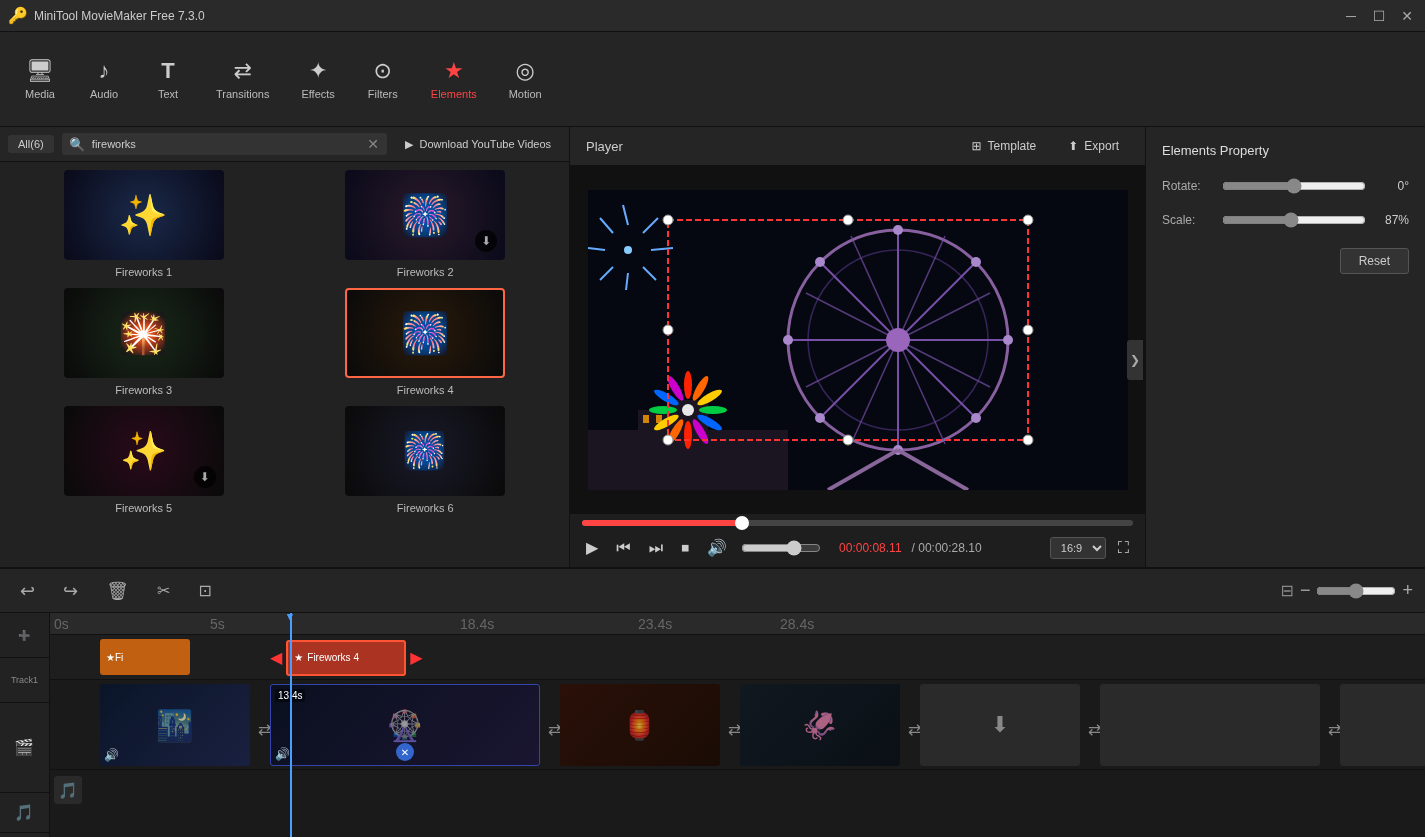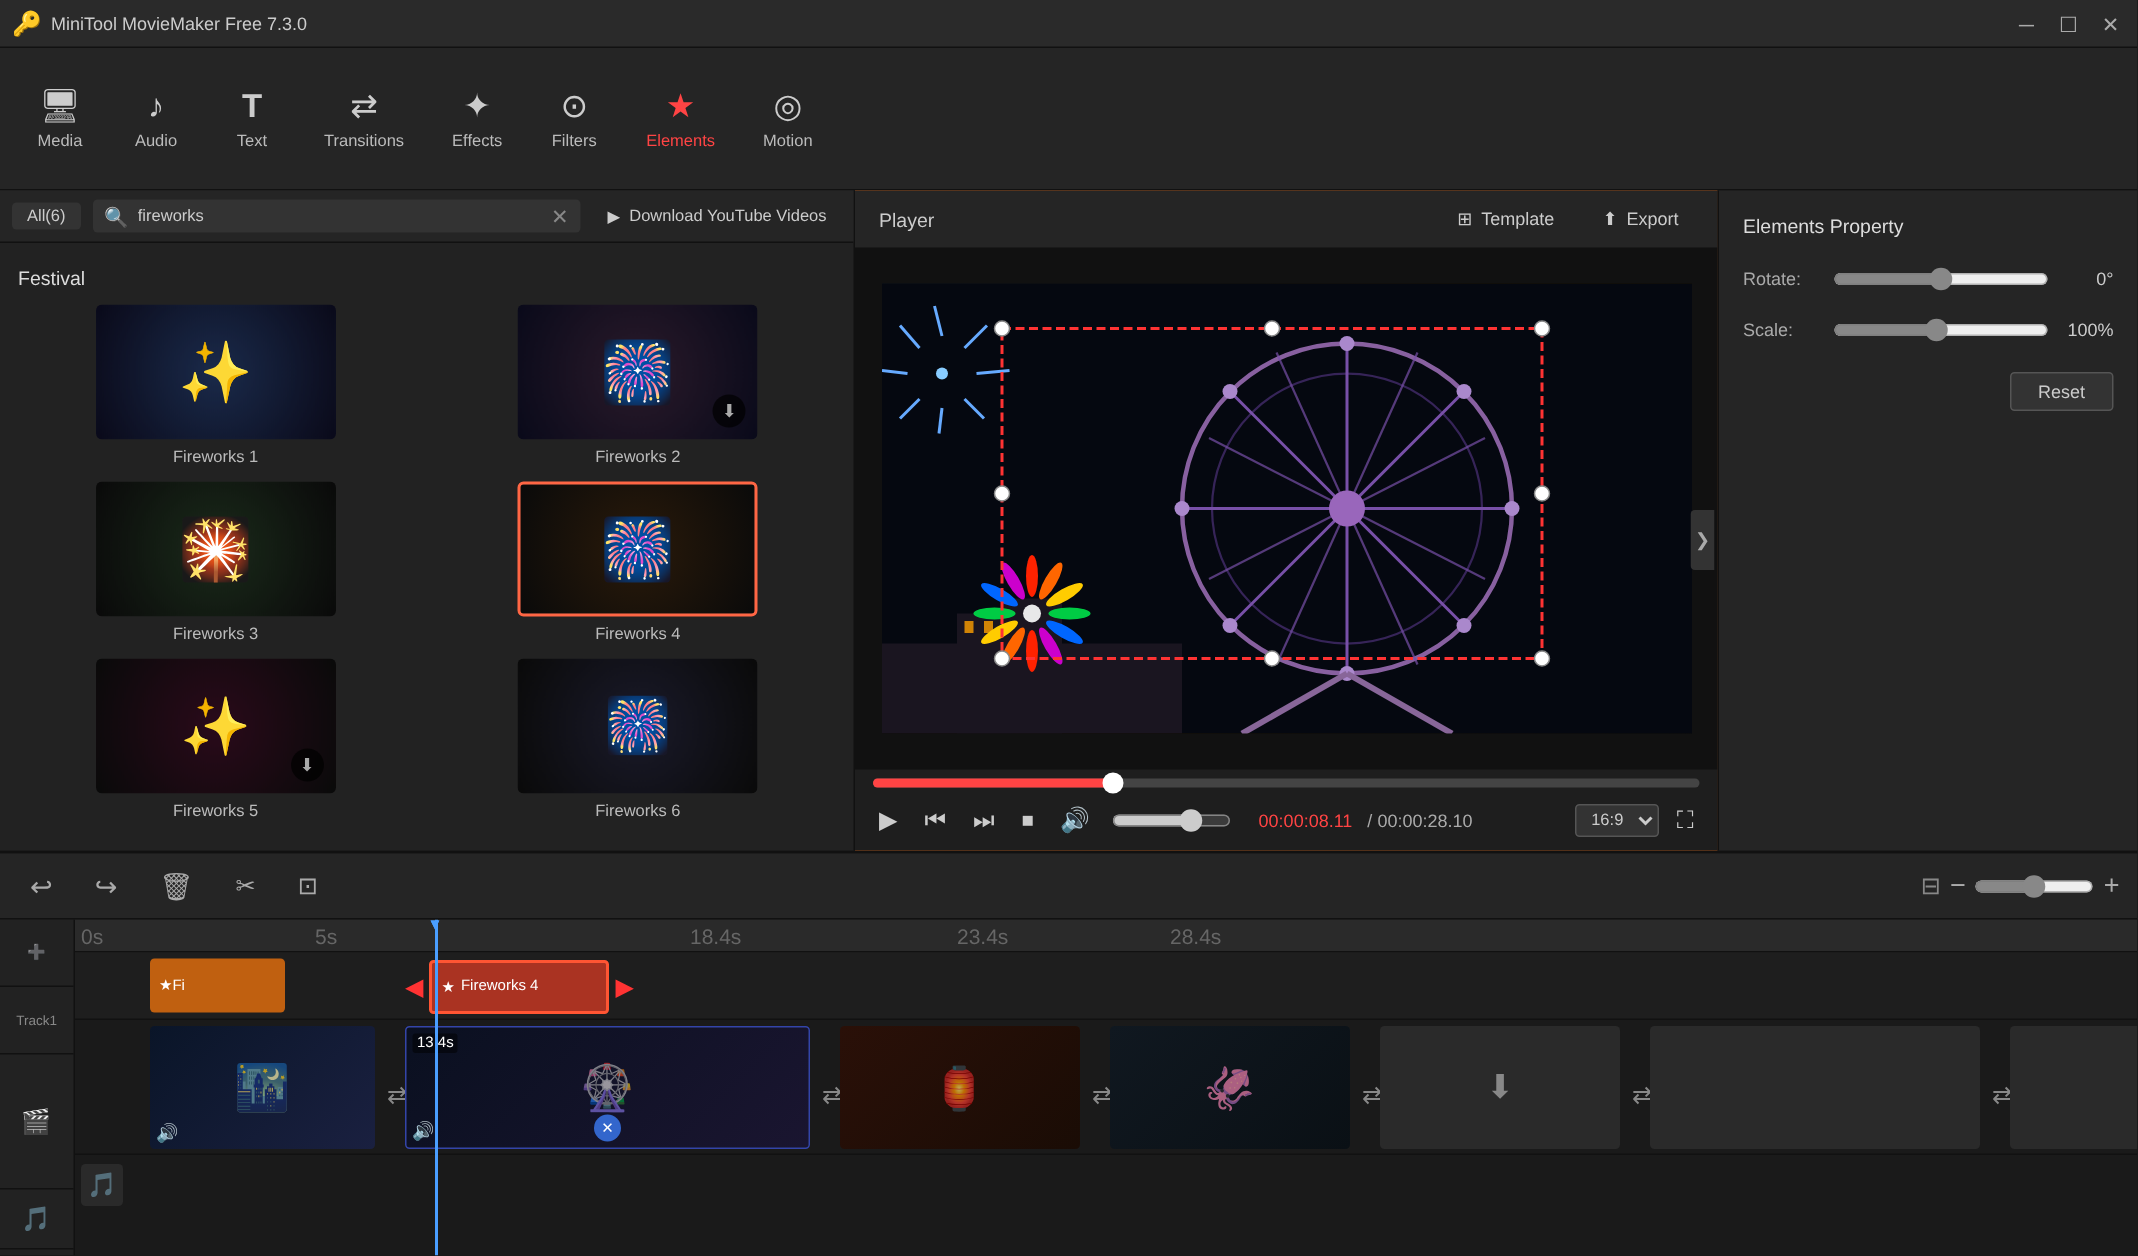--- a/index.html
+++ b/index.html
@@ -35,21 +35,21 @@
     #panel-content { flex: 1; overflow-y: auto; padding: 8px; }
     .category-title { font-size: 13px; color: #ddd; margin: 8px 0 10px 4px; font-weight: 500; }
     .elements-grid { display: grid; grid-template-columns: 1fr 1fr; gap: 10px; }
     .element-item { display: flex; flex-direction: column; align-items: center; gap: 6px; cursor: pointer; }
     .element-thumb { width: 160px; height: 90px; background: #333; border-radius: 4px; display: flex; align-items: center; justify-content: center; position: relative; overflow: hidden; border: 2px solid transparent; }
     .element-thumb.selected { border-color: #ff6644; }
     .element-thumb .dl-badge { position: absolute; bottom: 6px; right: 6px; width: 22px; height: 22px; background: rgba(0,0,0,0.7); border-radius: 50%; display: flex; align-items: center; justify-content: center; color: #aaa; font-size: 12px; }
     .element-name { font-size: 11px; color: #bbb; }
 
     
-    #player-panel { flex: 1; background: #f97316; display: flex; flex-direction: column; }
+    #player-panel { flex: 1; background: #0ea5e9; display: flex; flex-direction: column; }
     #player-header { display: flex; align-items: center; justify-content: space-between; padding: 8px 16px; background: #252525; border-bottom: 1px solid #111; }
     #player-header .player-title { font-size: 13px; color: #ccc; }
     #player-header .header-btns { display: flex; gap: 12px; }
     #player-header .hbtn { display: flex; align-items: center; gap: 6px; cursor: pointer; padding: 4px 10px; border-radius: 3px; font-size: 12px; color: #ccc; }
     #video-area { flex: 1; background: #111; display: flex; align-items: center; justify-content: center; position: relative; overflow: hidden; }
     #video-placeholder { width: 540px; height: 300px; background: #0a0a0a; position: relative; }
     #video-placeholder .ferris-bg { width: 100%; height: 100%; background: linear-gradient(135deg, #0a0f1a 0%, #1a1000 50%, #0a0a0a 100%); display: flex; align-items: center; justify-content: center; font-size: 80px; }
 
     #player-controls { padding: 6px 12px; background: #1e1e1e; border-top: 1px solid #111; }
     #progress-bar-wrap { position: relative; height: 6px; background: #444; border-radius: 3px; margin-bottom: 8px; cursor: pointer; }
@@ -161,21 +161,20 @@
         <span style="color:#888; font-size:13px;">🔍</span>
         <input type="text" value="fireworks" style="">
         <span class="clear-btn">✕</span>
       </div>
       <div class="download-yt">
         <span>▶</span>
         <span>Download YouTube Videos</span>
       </div>
     </div>
     <div id="panel-content">
-      <div class="category-title">Festival</div>
       <div class="elements-grid">
 
         <div class="element-item">
           <div class="element-thumb" style="background: radial-gradient(circle, #1a2a4a 0%, #0a0a1a 100%);">
             <span style="font-size:40px;">✨</span>
           </div>
           <span class="element-name">Fireworks 1</span>
         </div>
 
         <div class="element-item">
@@ -349,21 +348,21 @@
       <div class="prop-control">
         <input type="range" class="slider-control" min="-180" max="180" value="0" style="flex: 1 1 0%; accent-color: rgb(136, 136, 136);">
         <span class="prop-value">0°</span>
       </div>
     </div>
 
     <div class="prop-row">
       <span class="prop-label">Scale:</span>
       <div class="prop-control">
         <input type="range" class="slider-control" min="10" max="200" value="100" style="flex: 1 1 0%; accent-color: rgb(136, 136, 136);">
-        <span class="prop-value">100%</span>
+        <span class="prop-value">87%</span>
       </div>
     </div>
 
     <div style="margin-top: 20px; text-align:right;">
       <button class="reset-btn">Reset</button>
     </div>
   </div>
 
 </div>
 

